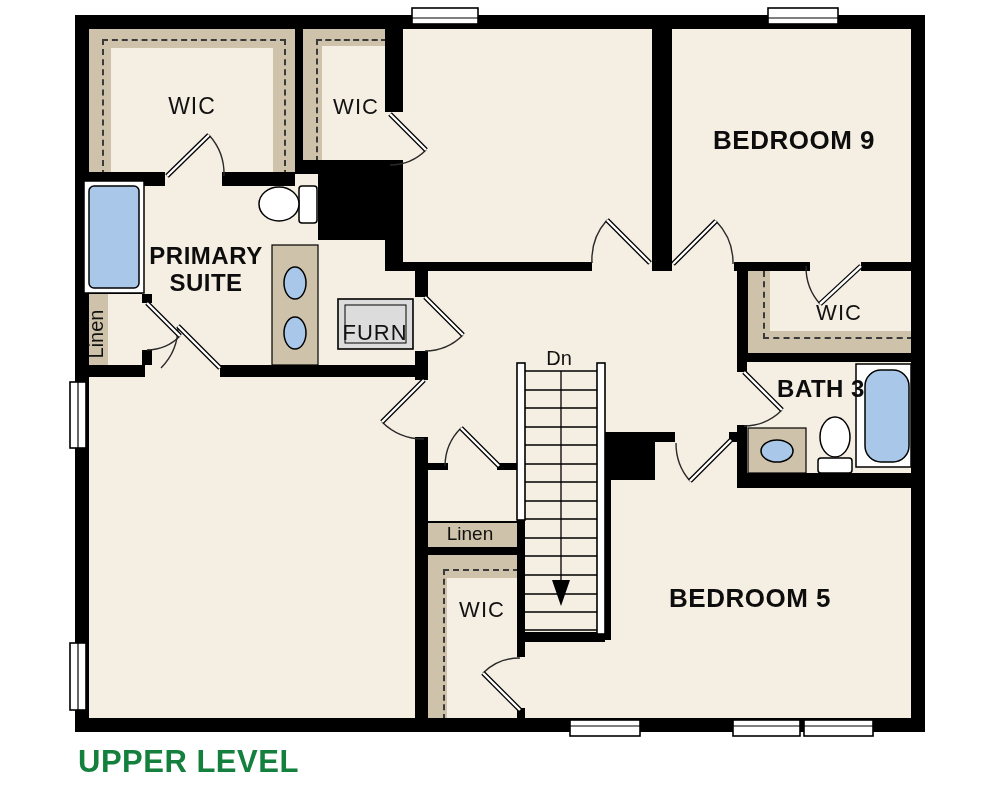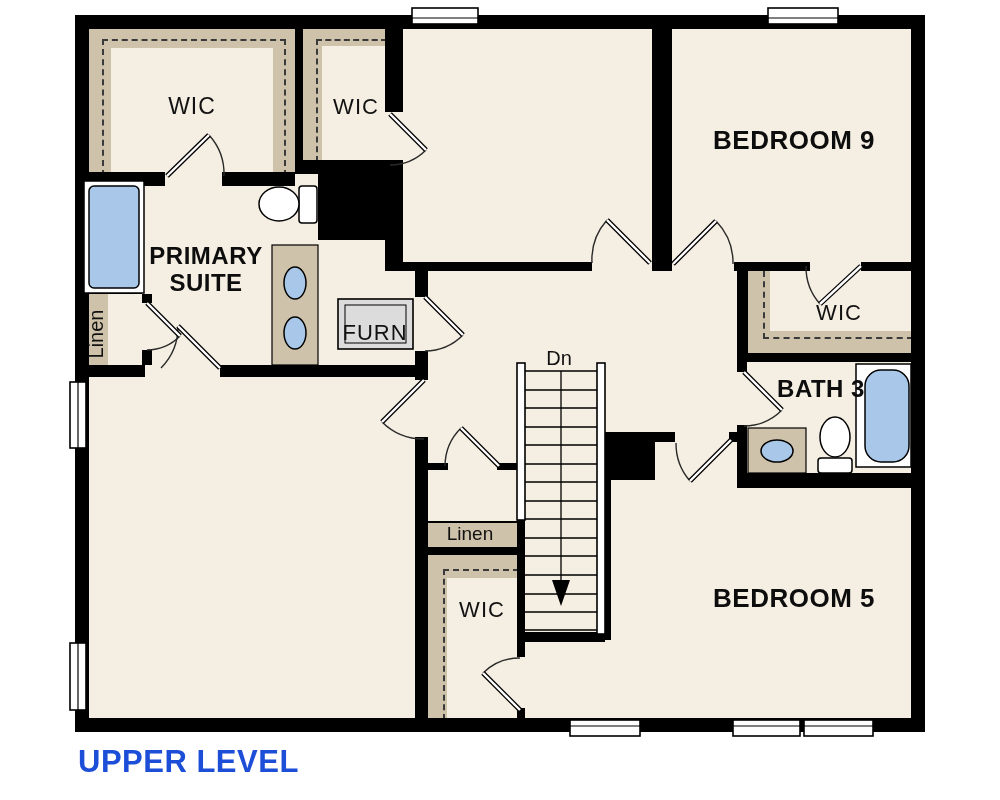--- a/index.html
+++ b/index.html
@@ -22,21 +22,21 @@
   .d-lt{border-left:2px dashed #3a3a3a;border-top:2px dashed #3a3a3a;}
   .d-lb{border-left:2px dashed #3a3a3a;border-bottom:2px dashed #3a3a3a;}
   svg{position:absolute;left:0;top:0;}
   .lbl{position:absolute;transform:translate(-50%,-50%);color:#111;white-space:nowrap;
        font-size:22px;letter-spacing:1px;text-align:center;line-height:1.05;}
   .lbl-bold{position:absolute;transform:translate(-50%,-50%);color:#0d0d0d;font-weight:bold;
        font-size:26px;letter-spacing:0.5px;text-align:center;line-height:1.12;}
   .wrap{white-space:normal;}
   .vert{transform:translate(-50%,-50%) rotate(-90deg);}
   .title{position:absolute;left:78px;top:744px;font-weight:bold;font-size:31px;
-         letter-spacing:0.5px;color:#1d4ed8;}
+         letter-spacing:0.5px;color:#15803d;}
   .win{fill:#ffffff;stroke:#000;stroke-width:1.6;}
   .thinline{stroke:#000;stroke-width:1.2;fill:none;}
   .arc{stroke:#2a2a2a;stroke-width:1.4;fill:none;}
   .leafO{stroke:#000;stroke-width:5;fill:none;}
   .leafI{stroke:#fff;stroke-width:2.4;fill:none;}
   .rail{fill:#fff;stroke:#000;stroke-width:1.6;}
   .tread{stroke:#000;stroke-width:1.3;fill:none;}
   .fixwhite{fill:#fff;stroke:#000;stroke-width:1.5;}
   .fixblue{fill:var(--blue);stroke:#000;stroke-width:1.5;}
   .fixtan{fill:var(--tan);stroke:#000;stroke-width:1.2;}
@@ -252,16 +252,16 @@
   <div class="lbl" style="left:356px;top:107px;">WIC</div>
   <div class="lbl-bold" style="left:794px;top:141px;">BEDROOM 9</div>
   <div class="lbl-bold wrap" style="left:206px;top:270px;width:150px;font-size:24px;">PRIMARY SUITE</div>
   <div class="lbl" style="left:375px;top:333px;">FURN</div>
   <div class="lbl" style="left:839px;top:313px;">WIC</div>
   <div class="lbl-bold" style="left:821px;top:389px;font-size:24px;">BATH 3</div>
   <div class="lbl" style="left:559px;top:358px;font-size:20px;letter-spacing:0;">Dn</div>
   <div class="lbl vert" style="left:96px;top:334px;font-size:20px;letter-spacing:0;">Linen</div>
   <div class="lbl" style="left:470px;top:534px;font-size:19px;letter-spacing:0;">Linen</div>
   <div class="lbl" style="left:482px;top:610px;">WIC</div>
-  <div class="lbl-bold" style="left:794px;top:599px;">BEDROOM 5</div>
+  <div class="lbl-bold" style="left:750px;top:599px;">BEDROOM 5</div>
 
   <div class="title">UPPER LEVEL</div>
 </div>
 
 </body></html>

